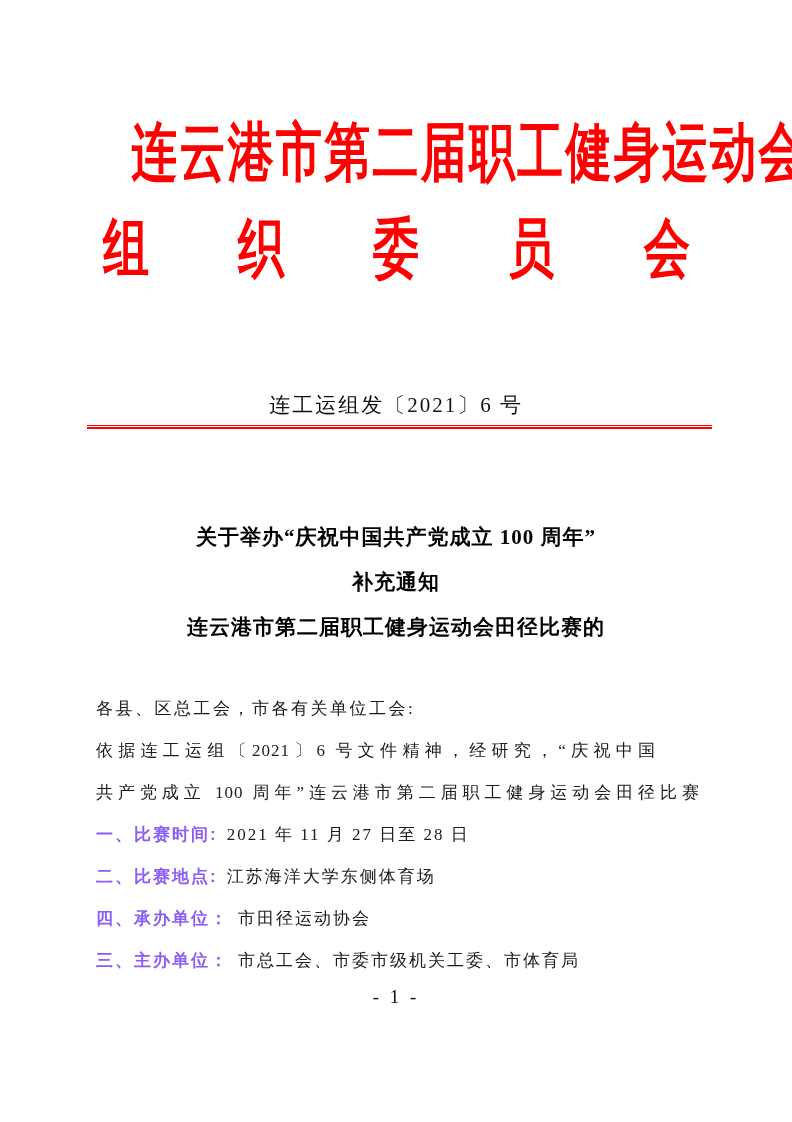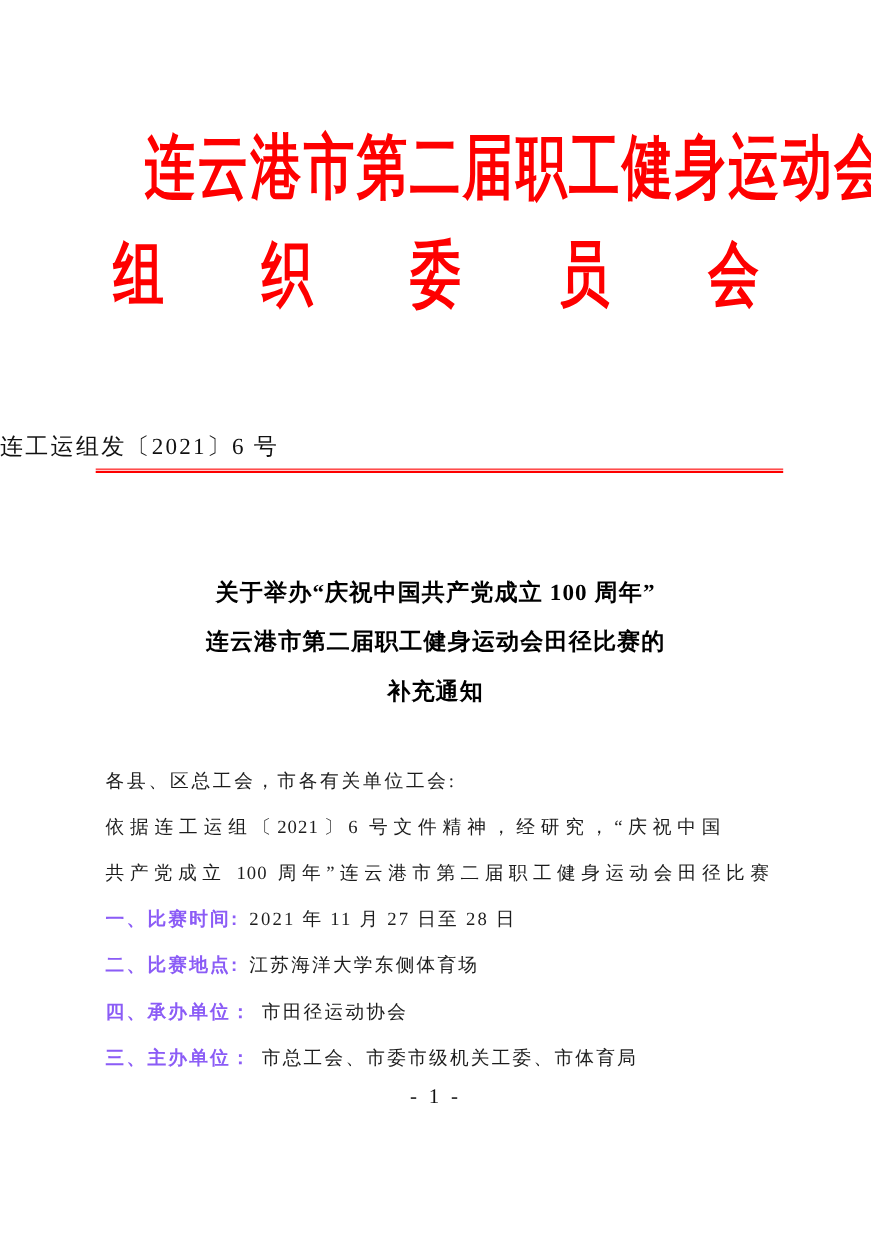--- a/index.html
+++ b/index.html
@@ -46,21 +46,21 @@
     color:var(--accent-red);
     transform:scaleX(0.72);
     transform-origin:center center;
   }
   
   .doc-number{
     margin-top:108px;
     line-height:26px;
     font-size:21px;
     letter-spacing:2px;
-    text-align:left;
+    text-align:center;
     color:#111111;
   }
   
   .red-rule{
     margin-left:87px;
     margin-top:7px;
     width:625px;
     height:4px;
     box-sizing:border-box;
     border-top:1px solid var(--accent-red);
@@ -129,22 +129,22 @@
       <span class="ch">会</span>
     </div>
   </div>
 
   <div class="doc-number">连工运组发〔2021〕6 号</div>
 
   <div class="red-rule"></div>
 
   <div class="title">
     <div>关于举办“庆祝中国共产党成立 100 周年”</div>
+    <div>补充通知</div>
     <div>连云港市第二届职工健身运动会田径比赛的</div>
-    <div>补充通知</div>
   </div>
 
   <div class="body-block">
     <p class="salutation">各县、区总工会，市各有关单位工会:</p>
     <p class="indent fill">依据连工运组〔2021〕6 号文件精神，经研究，“庆祝中国</p>
     <p class="fill">共产党成立 100 周年”连云港市第二届职工健身运动会田径比赛</p>
 
     <p class="indent">
       <span class="item-label">一、比赛时间:</span><span class="item-value">2021 年 11 月 27 日至 28 日</span>
     </p>

